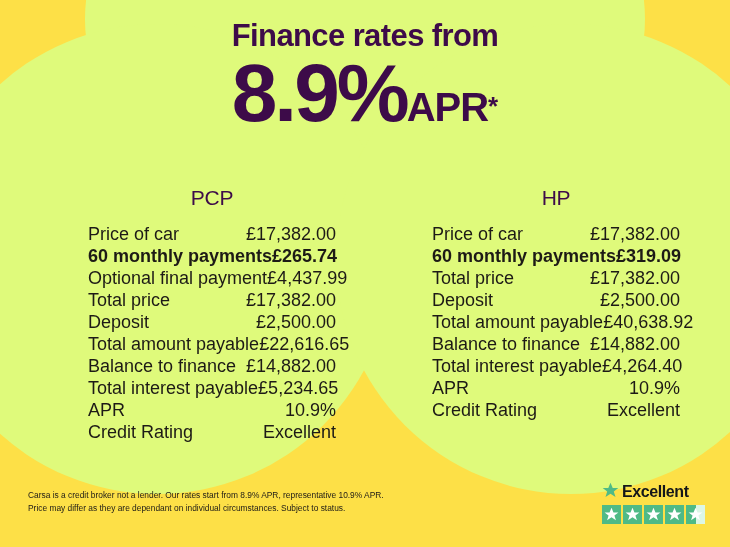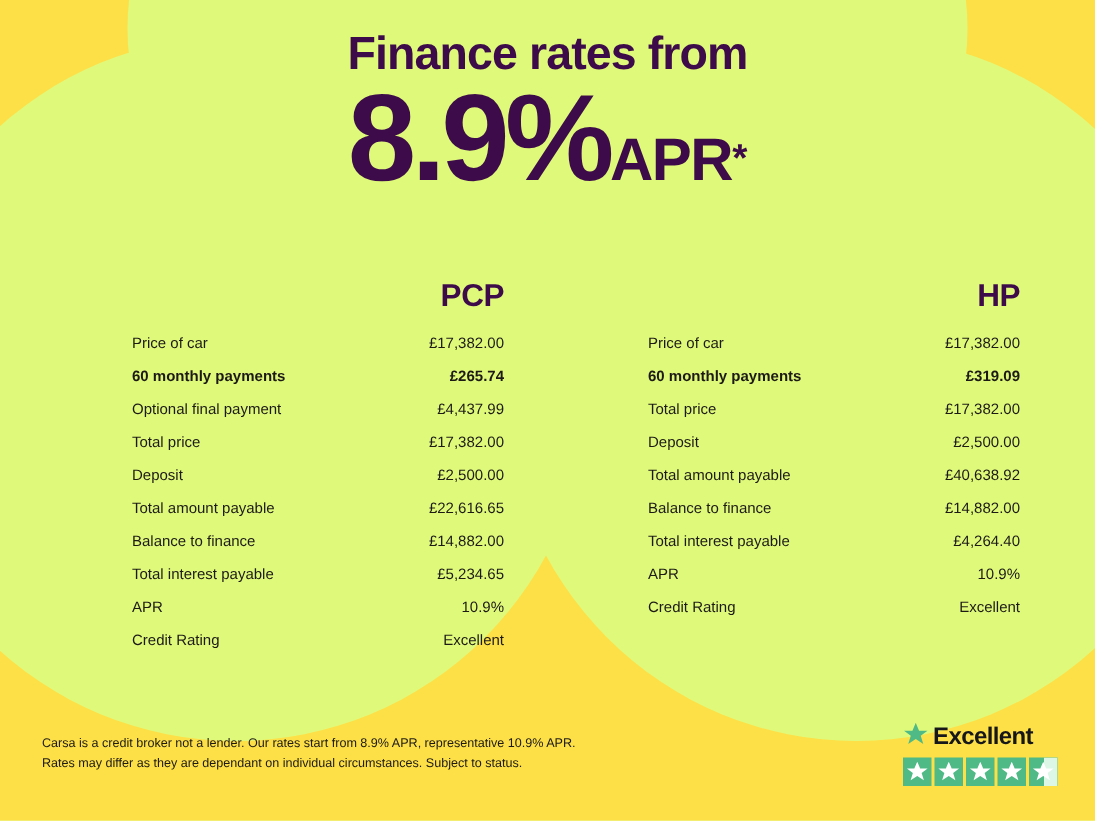--- a/index.html
+++ b/index.html
@@ -90,34 +90,34 @@
     vertical-align: super;
     line-height: 1;
   }
   .col {
     position: absolute;
     top: 186px;
   }
   .col-pcp { left: 88px; width: 248px; }
   .col-hp  { left: 432px; width: 248px; }
   .col-title {
-    text-align: right;
+    text-align: center;
     color: #3d0b49;
     font-size: 21px;
-    font-weight: bold;
+    font-weight: normal;
     letter-spacing: -0.3px;
     margin: 0 0 14px 0;
   }
   .row {
     display: flex;
     justify-content: space-between;
     align-items: baseline;
     height: 22px;
     color: #1d1a16;
-    font-size: 10px;
+    font-size: 18px;
   }
   .row .label { text-align: left; white-space: nowrap; }
   .row .value { text-align: center; white-space: nowrap; }
   .row.em .label, .row.em .value { font-weight: bold; }
   .disclaimer {
     position: absolute;
     left: 28px;
     top: 489px;
     width: 430px;
     color: #1d1a16;
@@ -267,21 +267,21 @@
         <span class="value">10.9%</span>
       </div>
       <div class="row">
         <span class="label">Credit Rating</span>
         <span class="value">Excellent</span>
       </div>
     </div>
 
     <div class="disclaimer">
       <div>Carsa is a credit broker not a lender. Our rates start from 8.9% APR, representative 10.9% APR.</div>
-      <div>Rates may differ as they are dependant on individual circumstances. Subject to status.</div>
+      <div>Price may differ as they are dependant on individual circumstances. Subject to status.</div>
     </div>
 
     <div class="trustpilot">
       <div class="tp-head">
         <span>
           <svg width="17" height="17" viewBox="0 0 20 20" aria-hidden="true">
             <polygon points="10,1 12.6,7.2 19.2,7.2 13.9,11.2 15.9,17.6 10,13.7 4.1,17.6 6.1,11.2 0.8,7.2 7.4,7.2" fill="#4fba86"></polygon>
           </svg>
         </span>
         <span class="tp-name">Excellent</span>

